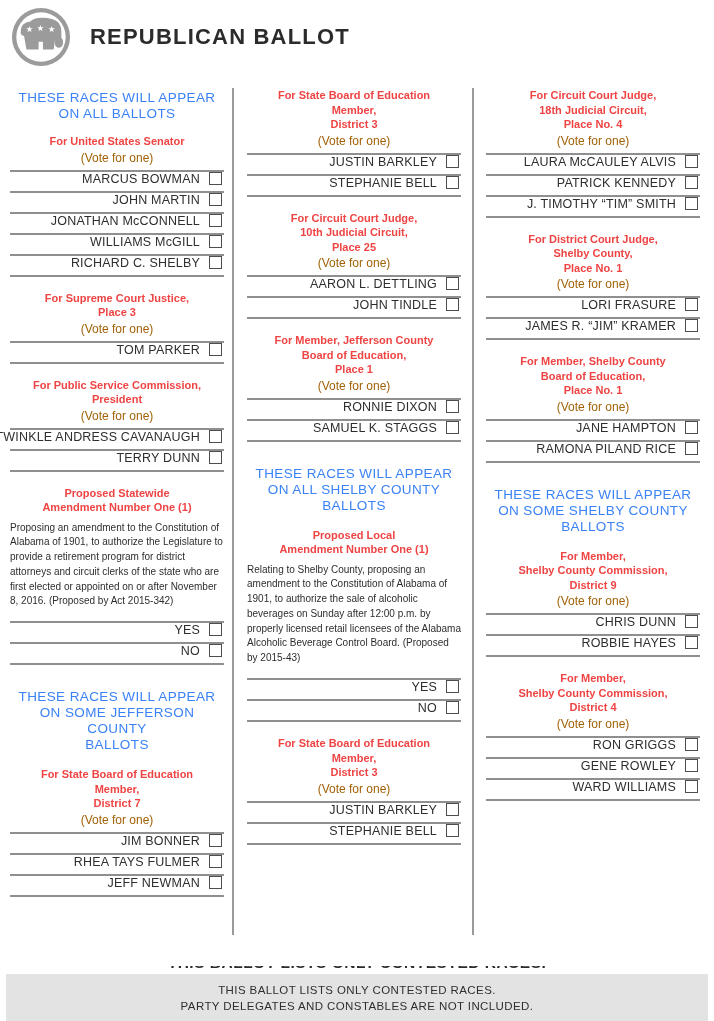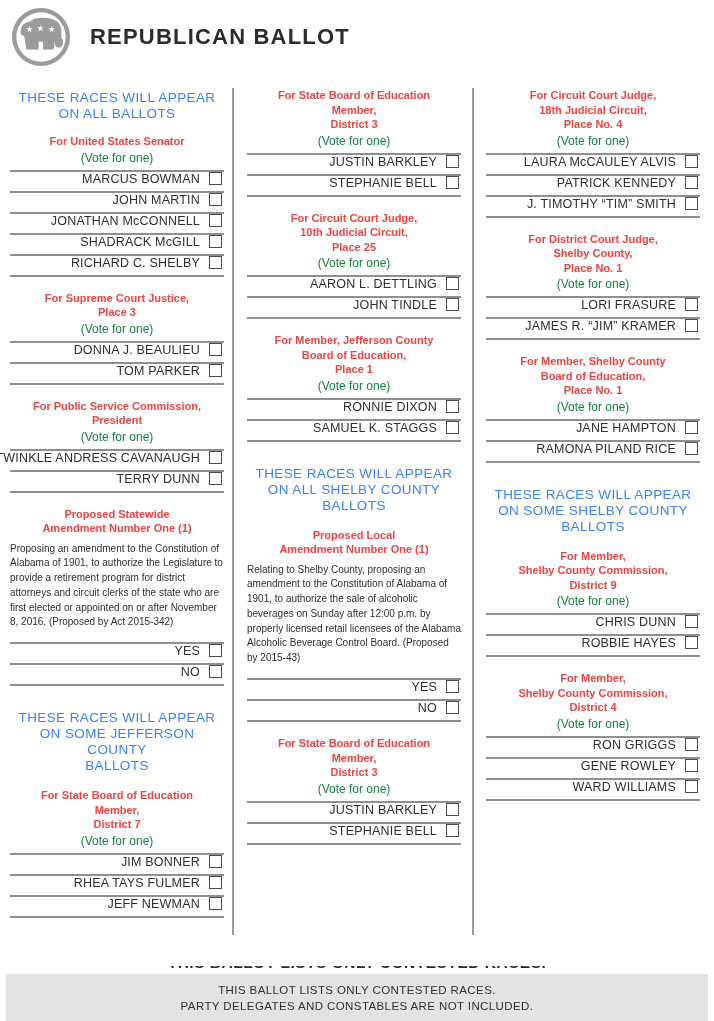--- a/index.html
+++ b/index.html
@@ -16,21 +16,21 @@
   .col{position:absolute;top:88px;width:214px;}
   .col1{left:10px;} .col2{left:247px;} .col3{left:486px;}
   .vdiv{position:absolute;top:88px;width:2px;height:847px;background:#9a9a9a;}
   .vdiv1{left:232px;} .vdiv2{left:472px;}
   .pre{white-space:pre-line;}
   .banner{font-size:13.5px;line-height:16px;text-align:center;color:#3b82f6;letter-spacing:0.4px;margin:2px 0 12px;}
   .banner.mid{margin-top:24px;}
   .race{margin-top:14px;}
   .race.first{margin-top:0;}
   .race-title{font-size:11px;line-height:14.5px;font-weight:700;text-align:center;margin:0;color:#ef4444;}
-  .vote-note{font-size:12px;line-height:14px;text-align:center;margin:2px 0 5px;color:#15803d;}
+  .vote-note{font-size:12px;line-height:14px;text-align:center;margin:2px 0 5px;color:#a16207;}
   .rows{border-bottom:2px solid #8f8f8f;}
   .row{border-top:2px solid #8f8f8f;height:19px;display:flex;align-items:flex-start;justify-content:flex-end;font-size:12.5px;}
   .row .nm{padding-right:9px;letter-spacing:0.2px;white-space:nowrap;}
   .cb{width:11px;height:11px;border:1.5px solid #4d4d4d;background:#fff;margin-right:2px;flex:0 0 auto;cursor:pointer;}
   .measure{margin-top:14px;}
   .measure-body{font-size:10px;line-height:14.8px;margin:6px 0 0;text-align:left;color:#2e2e2e;}
   .measure .rows{margin-top:12px;}
   
   .clip-strip{position:absolute;left:0;top:966px;width:714px;height:8px;overflow:hidden;}
   .clip-strip .bigline{position:absolute;left:0;top:-12px;width:100%;text-align:center;
@@ -74,39 +74,35 @@
       </div>
       <div class="row">
         <span class="nm">JOHN MARTIN</span>
         <span class="cb"></span>
       </div>
       <div class="row">
         <span class="nm">JONATHAN McCONNELL</span>
         <span class="cb"></span>
       </div>
       <div class="row">
-        <span class="nm">SHADRACK McGILL</span>
+        <span class="nm">WILLIAMS McGILL</span>
         <span class="cb"></span>
       </div>
       <div class="row">
         <span class="nm">RICHARD C. SHELBY</span>
         <span class="cb"></span>
       </div>
     </div>
   </section>
 
   <section class="race">
     <h3 class="race-title pre">For Supreme Court Justice,
 Place 3</h3>
     <div class="vote-note">(Vote for one)</div>
     <div class="rows">
-      <div class="row">
-        <span class="nm">DONNA J. BEAULIEU</span>
-        <span class="cb"></span>
-      </div>
       <div class="row">
         <span class="nm">TOM PARKER</span>
         <span class="cb"></span>
       </div>
     </div>
   </section>
 
   <section class="race">
     <h3 class="race-title pre">For Public Service Commission,
 President</h3>

